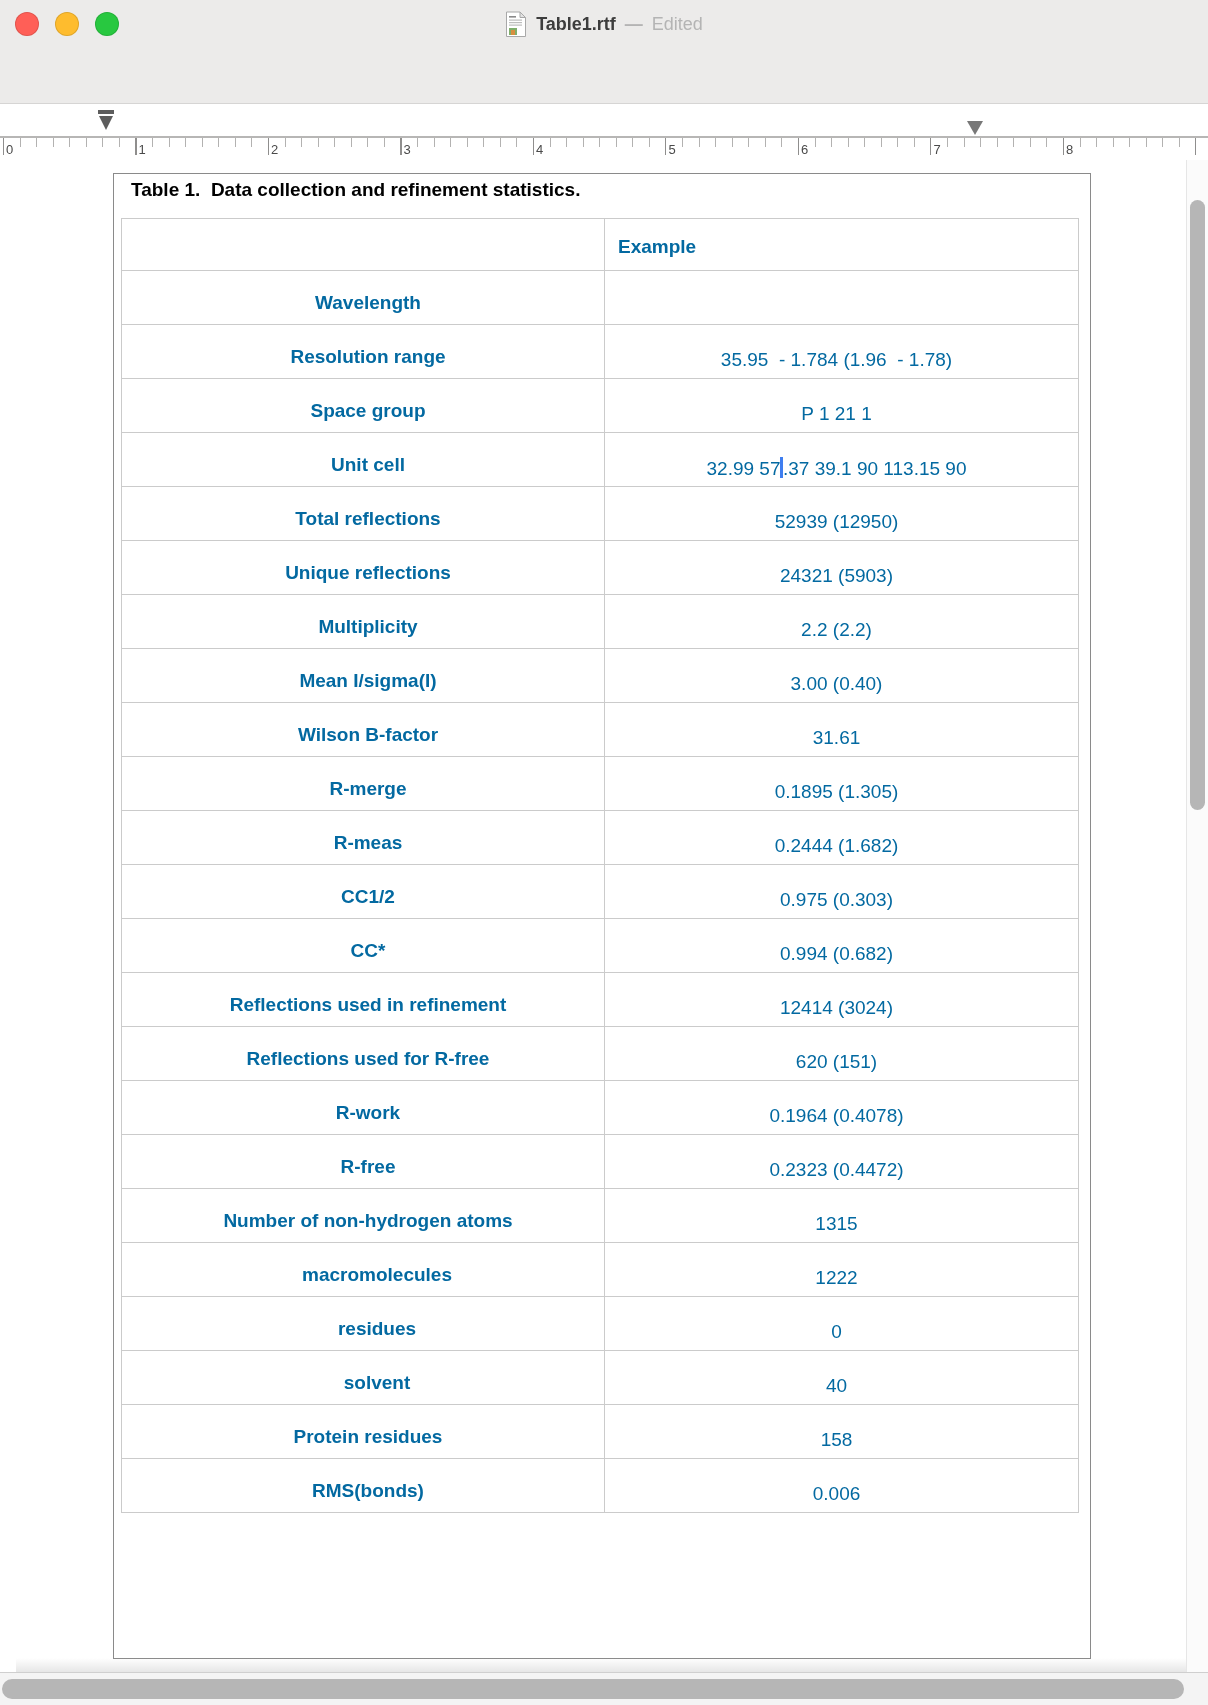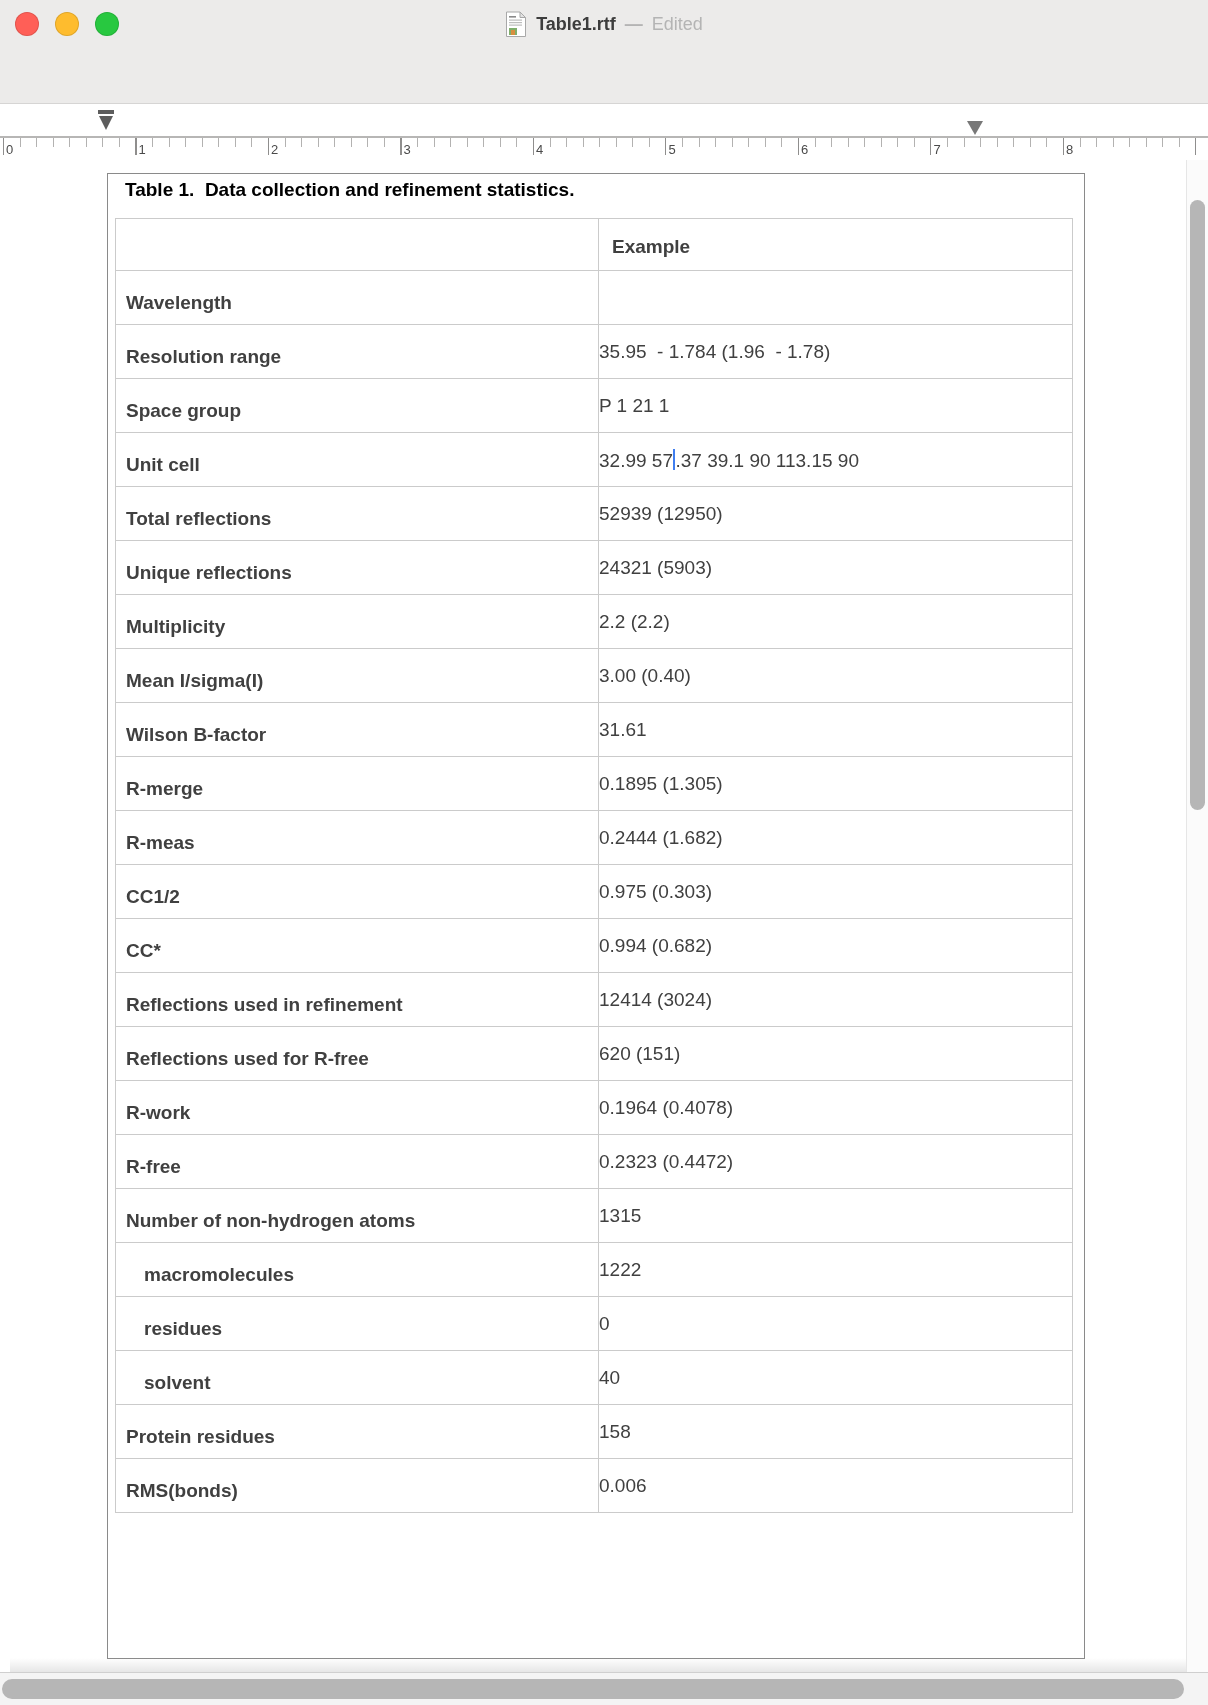--- a/index.html
+++ b/index.html
@@ -56,30 +56,30 @@
     background:repeating-linear-gradient(90deg,#b3b2b1 0,#b3b2b1 1px,transparent 1px,transparent 16.5625px);}
   .ticks-inch{position:absolute;left:3px;top:34px;right:0;height:17px;
     background:repeating-linear-gradient(90deg,#8f8e8d 0,#8f8e8d 1px,transparent 1px,transparent 132.5px);}
   .ruler-num{position:absolute;top:38px;font-size:13px;color:#4a4a4a;}
   .marker-first-line{position:absolute;left:98px;top:6px;width:16px;text-align:center;}
   .marker-first-line .bar{width:16px;height:3.5px;background:#5d5d5d;margin-bottom:2px;}
   .marker-first-line .tri{width:0;height:0;margin:0 auto;border-left:7px solid transparent;border-right:7px solid transparent;border-top:14px solid #5d5d5d;}
   .marker-right{position:absolute;left:967px;top:17px;width:0;height:0;border-left:8px solid transparent;border-right:8px solid transparent;border-top:14px solid #787878;}
 
   
-  .content{position:absolute;left:10px;top:160px;width:1186px;height:1512px;background:#fff;overflow:hidden;}
+  .content{position:absolute;left:16px;top:160px;width:1186px;height:1512px;background:#fff;overflow:hidden;}
   .outer-box{position:absolute;left:97px;top:13px;width:978px;height:1486px;border:1px solid #8a8a8a;box-sizing:border-box;background:#fff;}
   .table-title{position:absolute;left:115px;top:19px;font-size:19px;font-weight:bold;color:#000;white-space:pre;}
   .stats-table{position:absolute;left:105px;top:58px;border-collapse:collapse;table-layout:fixed;}
-  .stats-table td{border:1px solid #cbcbcb;box-sizing:border-box;font-size:19px;color:#404040;overflow:hidden;}
+  .stats-table td{border:1px solid #cbcbcb;box-sizing:border-box;font-size:19px;color:#0369a1;overflow:hidden;}
   .stats-table tr{height:54px;}
   .stats-table tr.header-row{height:52px;}
-  td.cell-label{vertical-align:bottom;text-align:left;font-weight:bold;padding:0 0 10px 10px;white-space:pre;}
+  td.cell-label{vertical-align:bottom;text-align:center;font-weight:bold;padding:0 0 10px 10px;white-space:pre;}
   td.cell-label.indent{padding-left:28px;}
-  td.cell-value{vertical-align:top;text-align:left;padding:16px 10px 0 0;white-space:pre;}
+  td.cell-value{vertical-align:top;text-align:center;padding:24px 10px 0 0;white-space:pre;}
   td.cell-header{vertical-align:bottom;text-align:left;font-weight:bold;padding:0 0 12px 13px;}
   .caret{display:inline-block;width:2.5px;height:21px;background:#3f7ef0;vertical-align:-3px;}
   .fade-bottom{position:absolute;left:0;bottom:0;width:100%;height:14px;background:linear-gradient(to bottom,rgba(255,255,255,0),rgba(210,210,210,.55));}
 
   
   .vscroll{position:absolute;left:1186px;top:160px;width:22px;height:1512px;background:#fbfbfb;border-left:1px solid #e6e6e6;box-sizing:border-box;}
   .vthumb{position:absolute;left:3px;top:40px;width:15px;height:610px;border-radius:8px;background:#b6b6b6;}
   .hscroll{position:absolute;left:0;top:1672px;width:1208px;height:33px;background:#f4f4f4;border-top:1px solid #cfcfcf;box-sizing:border-box;}
   .hthumb{position:absolute;left:2px;top:6px;width:1182px;height:20px;border-radius:10px;background:#b6b6b6;}
 </style>

